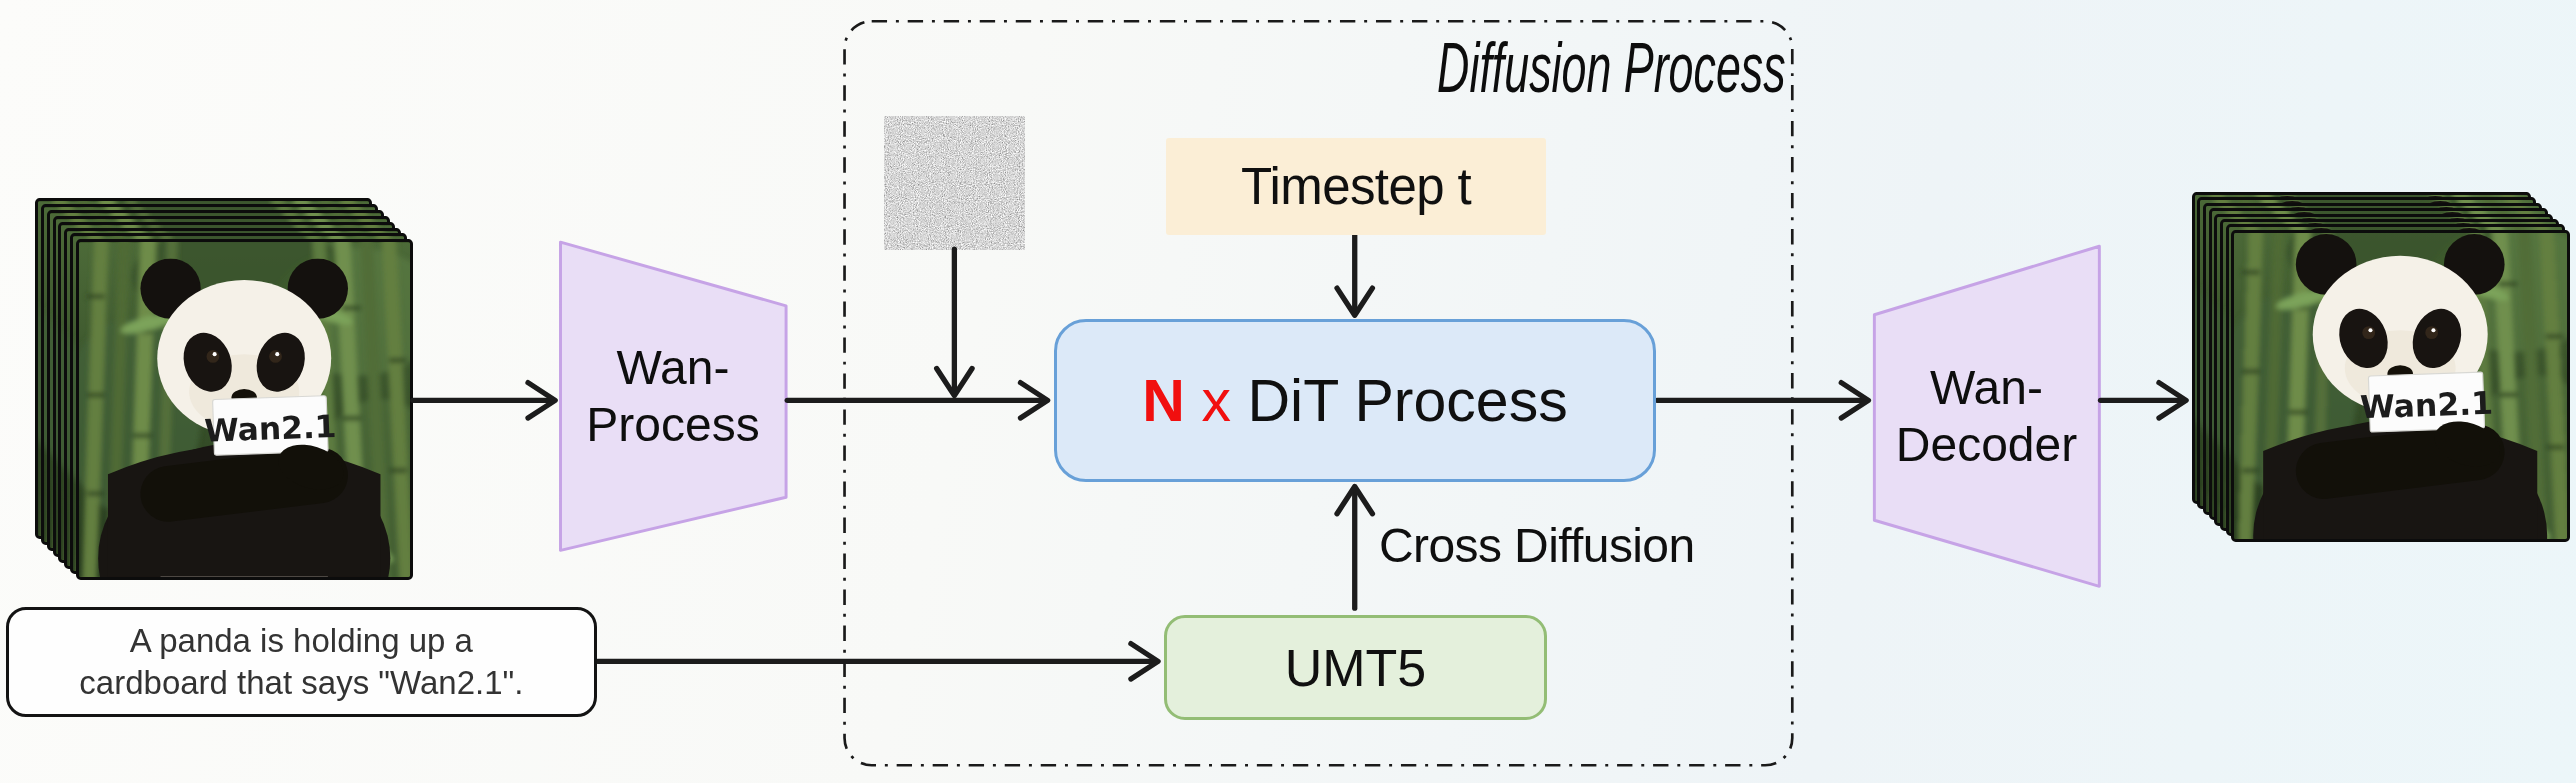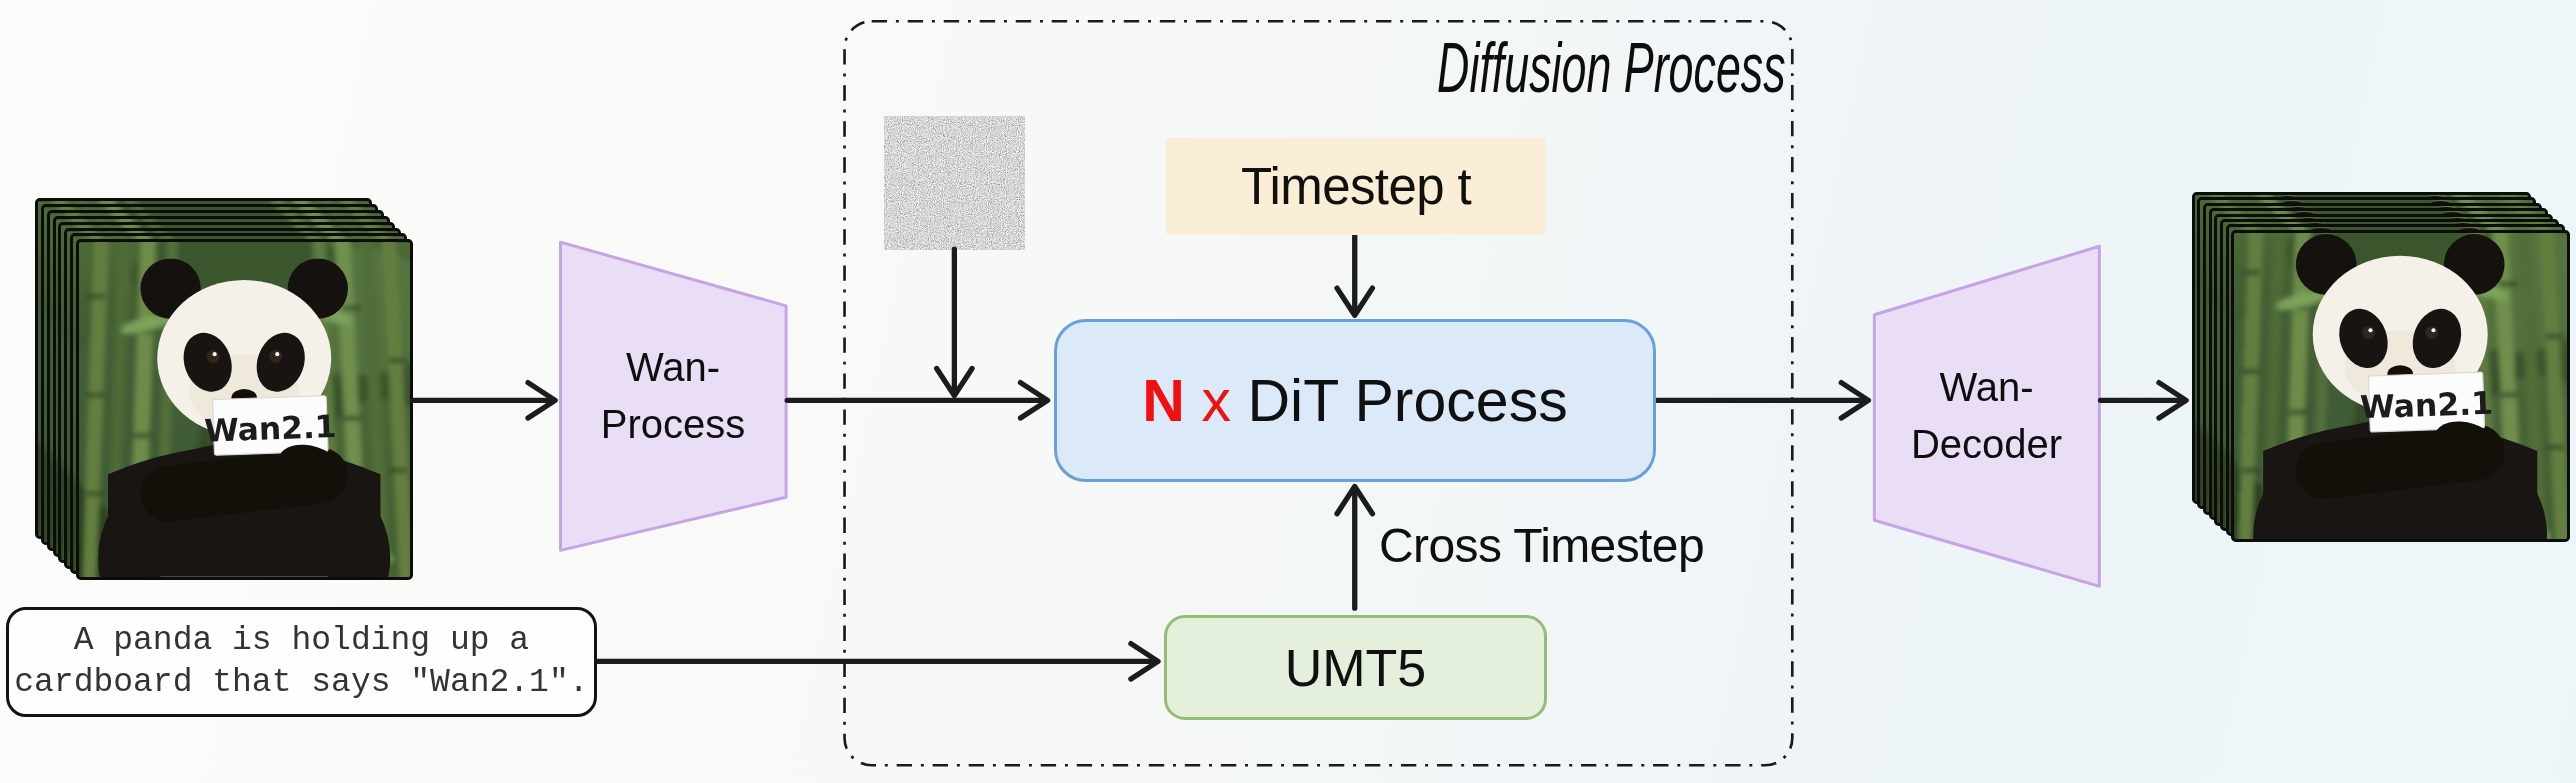--- a/index.html
+++ b/index.html
@@ -14,25 +14,25 @@
   .frame svg{width:100%;height:100%;display:block;}
   
   #overlay{position:absolute;left:0;top:0;pointer-events:none;}
   
   .node{position:absolute;box-sizing:border-box;display:flex;align-items:center;justify-content:center;text-align:center;white-space:nowrap;}
   #timestep-box{left:1166px;top:138px;width:380px;height:97px;background:#fbeed6;border-radius:3px;font-size:51px;letter-spacing:-0.6px;color:#101010;}
   #dit-box{left:1054px;top:319px;width:602px;height:163px;background:#dce9f8;border:3.5px solid #68a0d8;border-radius:32px;font-size:59px;color:#101010;}
   .dit-n{color:#f10f0f;font-weight:bold;}
   .dit-x{color:#f10f0f;margin:0 16.5px;}
   #umt5-box{left:1164px;top:608px;width:383px;height:105px;background:#e4f0dc;border:3px solid #93bd75;border-radius:21px;font-size:52px;color:#101010;margin-top:7px;}
-  #prompt-box{left:5.9px;top:607px;width:591px;height:110px;background:#fefefe;border:3px solid #131313;border-radius:20px;font-size:33px;line-height:42px;color:#333;flex-direction:column;font-family:Liberation Mono, monospace;}
+  #prompt-box{left:5.9px;top:607px;width:591px;height:110px;background:#fefefe;border:3px solid #131313;border-radius:20px;font-size:33px;line-height:42px;color:#333;flex-direction:column;}
   
   #title{right:790px;top:28px;font-size:70px;font-style:italic;color:#0d0d0d;transform:scaleX(0.64);transform-origin:100% 50%;white-space:nowrap;}
   #cross-attn{left:1379px;top:522px;font-size:48px;letter-spacing:-0.6px;line-height:1;white-space:nowrap;color:#0f0f0f;}
-  .trap-label{display:flex;flex-direction:column;align-items:center;justify-content:center;font-size:40px;line-height:57px;color:#0e0e0e;text-align:left;}
+  .trap-label{display:flex;flex-direction:column;align-items:center;justify-content:center;font-size:48px;line-height:57px;color:#0e0e0e;text-align:left;}
   #enc-label{left:560px;top:242px;width:226px;height:308px;}
   #dec-label{left:1874px;top:246px;width:225px;height:340px;}
 </style>
 </head>
 <body>
 
 <svg width="0" height="0" style="position:absolute" aria-hidden="true">
   <defs>
     <linearGradient id="bggrad" x1="0" y1="0" x2="0" y2="1">
       <stop offset="0" stop-color="#4c6a38"></stop>
@@ -264,21 +264,21 @@
     <span>UMT5</span>
   </div>
 
   <div class="node" id="prompt-box">
     <div>A panda is holding up a</div>
     <div>cardboard that says "Wan2.1".</div>
   </div>
 
   <div class="abs" id="title">Diffusion Process</div>
 
-  <div class="abs" id="cross-attn">Cross Timestep</div>
+  <div class="abs" id="cross-attn">Cross Diffusion</div>
 
   <div class="abs trap-label" id="enc-label">
     <div>Wan-</div>
     <div>Process</div>
   </div>
 
   <div class="abs trap-label" id="dec-label">
     <div>Wan-</div>
     <div>Decoder</div>
   </div>

